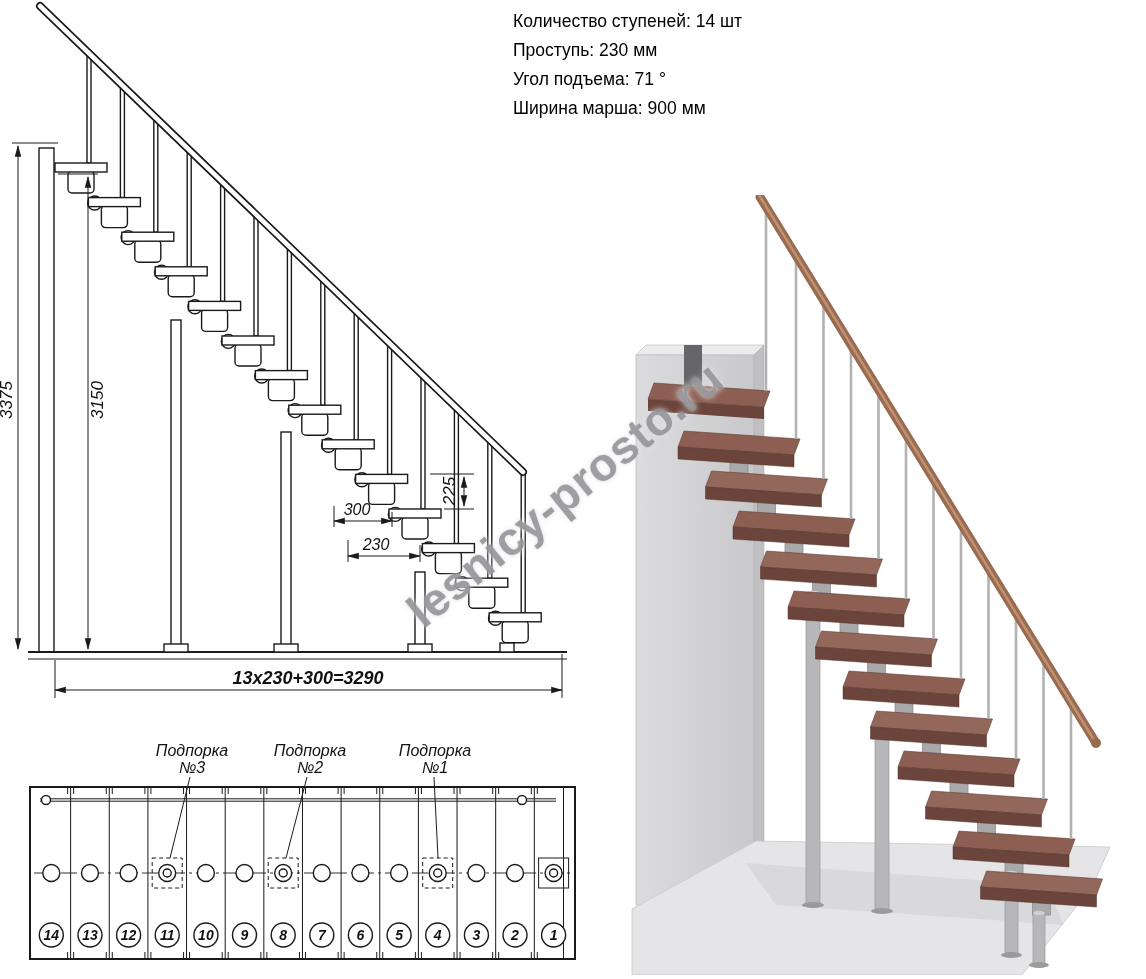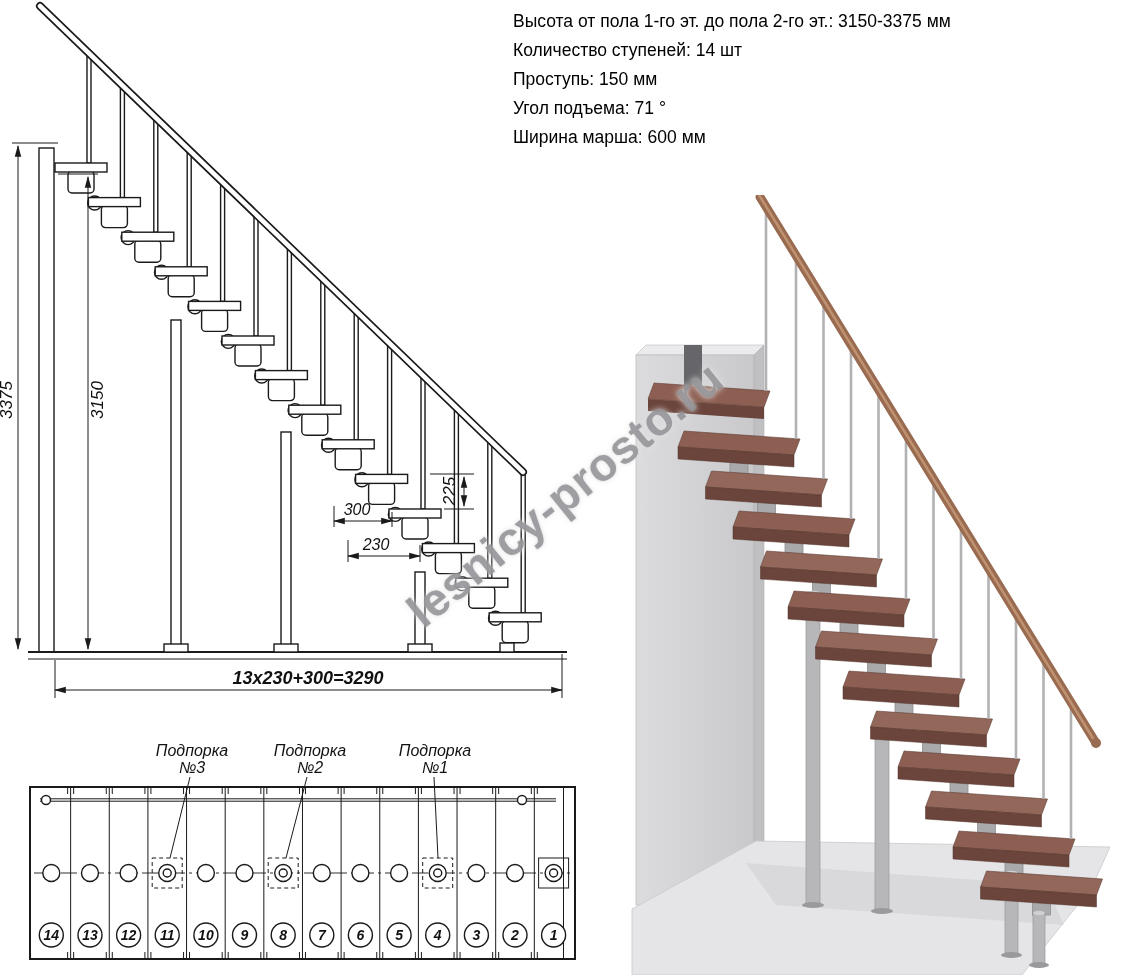--- a/index.html
+++ b/index.html
@@ -25,25 +25,24 @@
   .dim{font-style:italic;font-size:16px}
   .dimv{font-style:italic;font-size:17px}
   .dimb{font-style:italic;font-weight:bold;font-size:18px}
   .lbl{font-style:italic;font-size:16px}
   .num{font-style:italic;font-weight:600;font-size:14px}
 </style>
 </head>
 <body>
 
 <div id="specs" class="abs">
-  <div class="spec-line">Высота от пола 1-го эт. до пола 2-го эт.: 3150-3375 мм</div>
   <div class="spec-line">Количество ступеней: 14 шт</div>
-  <div class="spec-line">Проступь: 150 мм</div>
+  <div class="spec-line">Проступь: 230 мм</div>
   <div class="spec-line">Угол подъема: 71 °</div>
-  <div class="spec-line">Ширина марша: 600 мм</div>
+  <div class="spec-line">Ширина марша: 900 мм</div>
 </div>
 
 <svg id="elev" class="abs" style="left:0;top:0" width="575" height="710" viewBox="0 0 575 710">
   <defs>
     <marker id="ar" viewBox="0 0 12 8" markerWidth="13" markerHeight="9" refX="11" refY="4" orient="auto-start-reverse" markerUnits="userSpaceOnUse">
       <path d="M1,1 L12,4 L1,7 Z" fill="#1a1a1a"></path>
     </marker>
   </defs>
 
   <rect x="39" y="148" width="15" height="504" class="lnf"></rect>

